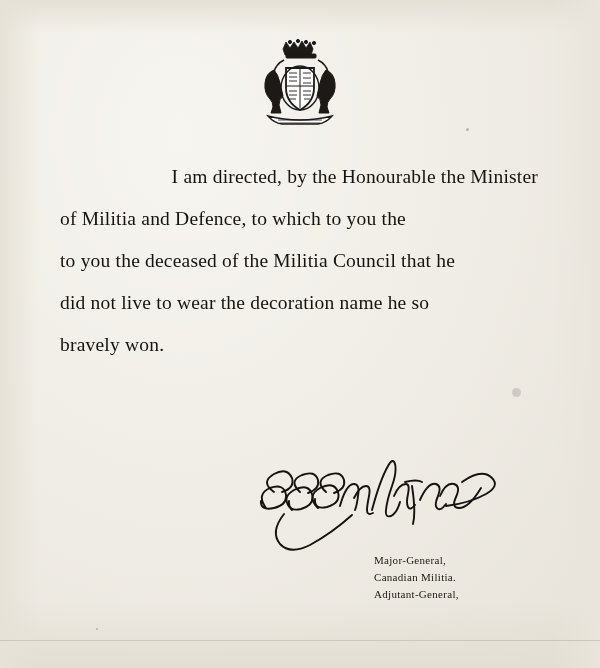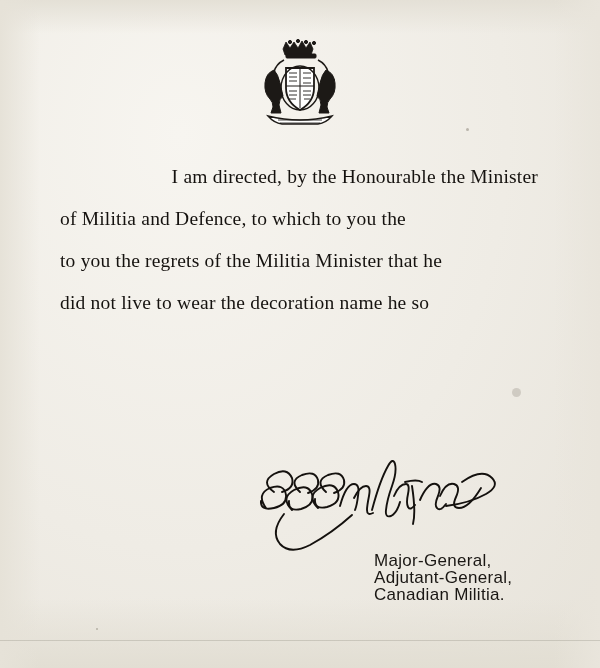--- a/index.html
+++ b/index.html
@@ -94,22 +94,22 @@
     left: 240px;
     width: 270px;
     height: 110px;
   }
 
   
   .sig-block {
     position: absolute;
     top: 552px;
     left: 374px;
-    font-family: Liberation Sans, sans-serif;
-    font-size: 17px;
+    font-family: Liberation Serif, serif;
+    font-size: 11px;
     line-height: 17px;
     color: #1a1714;
     letter-spacing: 0.3px;
   }
   .sig-block div { white-space: nowrap; }
 
   
   .speck {
     position: absolute;
     background: rgba(120,112,100,0.45);
@@ -178,24 +178,27 @@
 
   <div class="letter-body">
     <span class="line justify">
       <span class="indent"></span>
         <span>I am directed, by the Honourable the Minister</span>
     </span>
     <span class="line justify">
       <span>of Militia and Defence, to which to you the</span>
     </span>
     <span class="line justify">
-      <span>to you the regrets of the Militia Minister that he</span>
+      <span>to you the deceased of the Militia Council that he</span>
     </span>
     <span class="line justify">
       <span>did not live to wear the decoration name he so</span>
+    </span>
+    <span class="line">
+      <span>bravely won.</span>
     </span>
   </div>
 
   <div class="signature">
     <svg viewBox="0 0 270 110" width="270" height="110" aria-hidden="true">
       <g fill="none" stroke="#14110e" stroke-width="1.9" stroke-linecap="round" stroke-linejoin="round">
         <path d="M26 56 q-10 -14 4 -20 q14 -5 16 7 q1 10 -12 13 q-14 3 -13 -7"></path>
         <path d="M34 40 q-14 -10 0 -18 q13 -7 18 4 q3 10 -10 14"></path>
         <path d="M52 58 q-12 -12 2 -20 q14 -7 18 4 q3 11 -11 15 q-13 3 -12 -8"></path>
         <path d="M60 40 q-12 -11 2 -17 q13 -5 16 5 q2 9 -10 13"></path>
@@ -210,20 +213,20 @@
         <path d="M180 48 q8 -18 16 -16 q6 2 2 12 q-4 9 -1 12 q3 4 9 -4"></path>
         <path d="M200 44 q6 -14 14 -12 q7 2 2 13 q-5 11 3 11 q10 0 22 -20"></path>
         <path d="M222 30 q20 -14 30 -4 q8 8 -6 16 q-16 9 -40 12"></path>
         <path d="M44 62 q-14 18 -4 30 q10 11 30 1 q22 -12 42 -30"></path>
       </g>
     </svg>
   </div>
 
   <div class="sig-block">
     <div>Major-General,</div>
+    <div>Canadian Militia.</div>
     <div>Adjutant-General,</div>
-    <div>Canadian Militia.</div>
   </div>
 
   <div class="speck" style="left:466px; top:128px; width:3px; height:3px;"></div>
   <div class="speck" style="left:512px; top:388px; width:9px; height:9px; background:rgba(120,112,100,0.25);"></div>
   <div class="speck" style="left:96px; top:628px; width:2px; height:2px;"></div>
 </div>
 
 </body></html>

